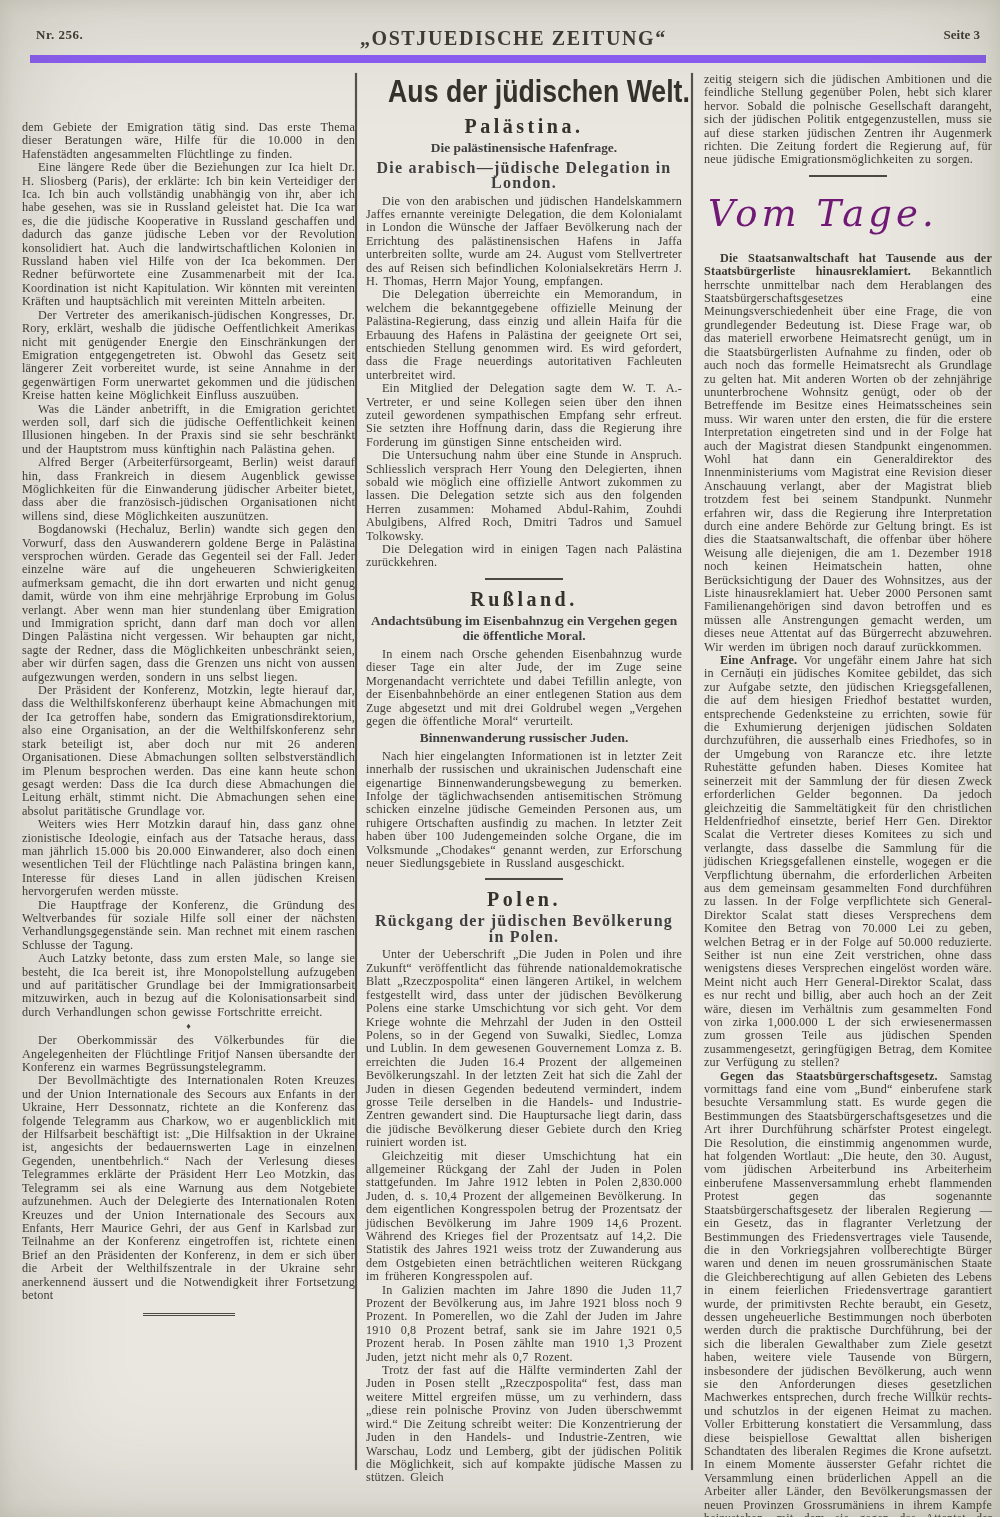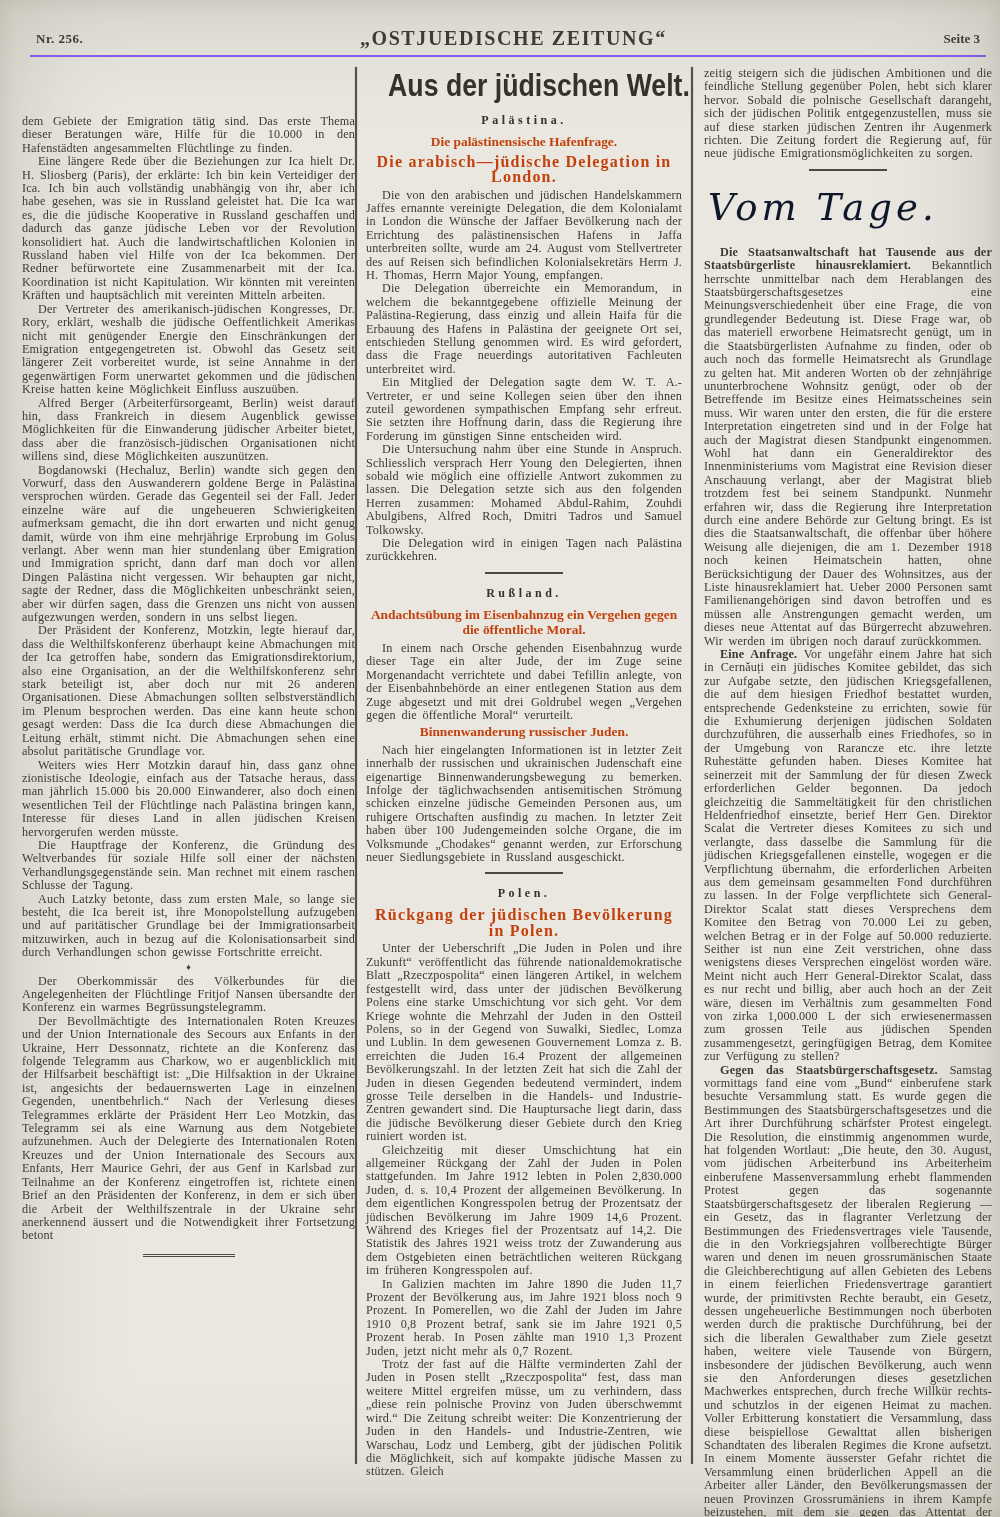--- a/index.html
+++ b/index.html
@@ -10,22 +10,22 @@
     color:#3c3a31;
   }
   .vignette{
     position:absolute;inset:0;pointer-events:none;z-index:5;
     box-shadow:inset 0 0 120px rgba(95,88,70,0.28), inset 0 0 18px rgba(110,100,80,0.15);
   }
   
   .masthead{
     margin:0 14px 0 30px;
     padding:27px 6px 5px 6px;
-    display:flex;justify-content:space-between;align-items:center;
-    border-bottom:2px solid #8b5cf6;
+    display:flex;justify-content:space-between;align-items:flex-start;
+    border-bottom:8px solid #8b5cf6;
   }
   .masthead .issue{font-size:13px;font-weight:700;letter-spacing:0.5px;}
   .masthead .title{font-size:20px;font-weight:700;letter-spacing:1.6px;}
   .masthead .pageno{font-size:13px;font-weight:700;}
   
   .columns{
     display:flex;align-items:stretch;
     padding:10px 8px 0 22px;
     height:1455px;overflow:hidden;
   }
@@ -46,29 +46,29 @@
   .h-display{
     font-family:"Liberation Sans", sans-serif;
     font-weight:700;font-size:31px;line-height:34px;
     white-space:nowrap;text-align:center;
     transform:scaleX(0.86);transform-origin:50% 50%;
     color:#343229;margin:2px 0 7px 0;
   }
   .h-script{
     font-family:"DejaVu Serif", serif;font-style:italic;
     font-size:37px;line-height:40px;letter-spacing:4px;
-    color:#0f172a;margin:16px 0 18px 4px;text-align:left;font-weight:400;
+    color:#701a75;margin:16px 0 18px 4px;text-align:left;font-weight:400;
   }
   .h-section{
-    text-align:center;font-weight:700;font-size:12px;line-height:20px;
+    text-align:center;font-weight:700;font-size:20px;line-height:20px;
     letter-spacing:3.5px;margin:5px 0 4px 0;color:#343229;
   }
   .h-sub{
     text-align:center;font-weight:700;font-size:13.4px;line-height:15.5px;
-    margin:2px 0 4px 0;color:#c2410c;
+    margin:2px 0 4px 0;color:#404040;
   }
   .h-sub.spaced{letter-spacing:1.2px;font-size:16px;}
   
   .rule{
     width:78px;margin:8px auto;border:0;border-top:2px solid #4c4941;
     height:1px;
   }
   .rule.wide{width:92px;border-top:3px double #4c4941;margin-top:11px;}
   .star{text-align:center;font-size:9px;line-height:9px;margin:3px 0;color:#45433a;}
 </style>
@@ -79,20 +79,21 @@
   <span class="issue">Nr. 256.</span>
   <span class="title">„OSTJUEDISCHE ZEITUNG“</span>
   <span class="pageno">Seite 3</span>
 </div>
 
 <div class="columns">
   <div class="col col-1">
       <p class="para flush">dem Gebiete der Emigration tätig sind. Das erste Thema dieser Beratungen wäre, Hilfe für die 10.000 in den Hafenstädten angesammelten Flüchtlinge zu finden.</p>
       <p class="para">Eine längere Rede über die Beziehungen zur Ica hielt Dr. H. Sliosberg (Paris), der erklärte: Ich bin kein Verteidiger der Ica. Ich bin auch vollständig unabhängig von ihr, aber ich habe gesehen, was sie in Russland geleistet hat. Die Ica war es, die die jüdische Kooperative in Russland geschaffen und dadurch das ganze jüdische Leben vor der Revolution konsolidiert hat. Auch die landwirtschaftlichen Kolonien in Russland haben viel Hilfe von der Ica bekommen. Der Redner befürwortete eine Zusammenarbeit mit der Ica. Koordination ist nicht Kapitulation. Wir könnten mit vereinten Kräften und hauptsächlich mit vereinten Mitteln arbeiten.</p>
       <p class="para">Der Vertreter des amerikanisch-jüdischen Kongresses, Dr. Rory, erklärt, weshalb die jüdische Oeffentlichkeit Amerikas nicht mit genügender Energie den Einschränkungen der Emigration entgegengetreten ist. Obwohl das Gesetz seit längerer Zeit vorbereitet wurde, ist seine Annahme in der gegenwärtigen Form unerwartet gekommen und die jüdischen Kreise hatten keine Möglichkeit Einfluss auszuüben.</p>
+      <p class="para">Was die Länder anbetrifft, in die Emigration gerichtet werden soll, darf sich die jüdische Oeffentlichkeit keinen Illusionen hingeben. In der Praxis sind sie sehr beschränkt und der Hauptstrom muss künftighin nach Palästina gehen.</p>
       <p class="para">Alfred Berger (Arbeiterfürsorgeamt, Berlin) weist darauf hin, dass Frankreich in diesem Augenblick gewisse Möglichkeiten für die Einwanderung jüdischer Arbeiter bietet, dass aber die französisch-jüdischen Organisationen nicht willens sind, diese Möglichkeiten auszunützen.</p>
       <p class="para">Bogdanowski (Hechaluz, Berlin) wandte sich gegen den Vorwurf, dass den Auswanderern goldene Berge in Palästina versprochen würden. Gerade das Gegenteil sei der Fall. Jeder einzelne wäre auf die ungeheueren Schwierigkeiten aufmerksam gemacht, die ihn dort erwarten und nicht genug damit, würde von ihm eine mehrjährige Erprobung im Golus verlangt. Aber wenn man hier stundenlang über Emigration und Immigration spricht, dann darf man doch vor allen Dingen Palästina nicht vergessen. Wir behaupten gar nicht, sagte der Redner, dass die Möglichkeiten unbeschränkt seien, aber wir dürfen sagen, dass die Grenzen uns nicht von aussen aufgezwungen werden, sondern in uns selbst liegen.</p>
       <p class="para">Der Präsident der Konferenz, Motzkin, legte hierauf dar, dass die Welthilfskonferenz überhaupt keine Abmachungen mit der Ica getroffen habe, sondern das Emigrationsdirektorium, also eine Organisation, an der die Welthilfskonferenz sehr stark beteiligt ist, aber doch nur mit 26 anderen Organisationen. Diese Abmachungen sollten selbstverständlich im Plenum besprochen werden. Das eine kann heute schon gesagt werden: Dass die Ica durch diese Abmachungen die Leitung erhält, stimmt nicht. Die Abmachungen sehen eine absolut paritätische Grundlage vor.</p>
       <p class="para">Weiters wies Herr Motzkin darauf hin, dass ganz ohne zionistische Ideologie, einfach aus der Tatsache heraus, dass man jährlich 15.000 bis 20.000 Einwanderer, also doch einen wesentlichen Teil der Flüchtlinge nach Palästina bringen kann, Interesse für dieses Land in allen jüdischen Kreisen hervorgerufen werden müsste.</p>
       <p class="para">Die Hauptfrage der Konferenz, die Gründung des Weltverbandes für soziale Hilfe soll einer der nächsten Verhandlungsgegenstände sein. Man rechnet mit einem raschen Schlusse der Tagung.</p>
       <p class="para">Auch Latzky betonte, dass zum ersten Male, so lange sie besteht, die Ica bereit ist, ihre Monopolstellung aufzugeben und auf paritätischer Grundlage bei der Immigrationsarbeit mitzuwirken, auch in bezug auf die Kolonisationsarbeit sind durch Verhandlungen schon gewisse Fortschritte erreicht.</p>
       <div class="star">♦</div>
       <p class="para">Der Oberkommissär des Völkerbundes für die Angelegenheiten der Flüchtlinge Fritjof Nansen übersandte der Konferenz ein warmes Begrüssungstelegramm.</p>
       <p class="para">Der Bevollmächtigte des Internationalen Roten Kreuzes und der Union Internationale des Secours aux Enfants in der Ukraine, Herr Dessonnatz, richtete an die Konferenz das folgende Telegramm aus Charkow, wo er augenblicklich mit der Hilfsarbeit beschäftigt ist: „Die Hilfsaktion in der Ukraine ist, angesichts der bedauernswerten Lage in einzelnen Gegenden, unentbehrlich.“ Nach der Verlesung dieses Telegrammes erklärte der Präsident Herr Leo Motzkin, das Telegramm sei als eine Warnung aus dem Notgebiete aufzunehmen. Auch der Delegierte des Internationalen Roten Kreuzes und der Union Internationale des Secours aux Enfants, Herr Maurice Gehri, der aus Genf in Karlsbad zur Teilnahme an der Konferenz eingetroffen ist, richtete einen Brief an den Präsidenten der Konferenz, in dem er sich über die Arbeit der Welthilfszentrale in der Ukraine sehr anerkennend äussert und die Notwendigkeit ihrer Fortsetzung betont</p>
       <div class="rule wide"></div>

